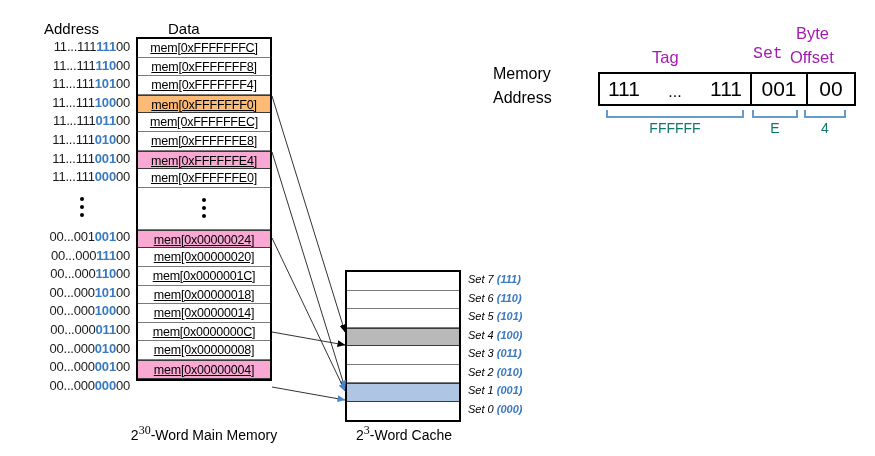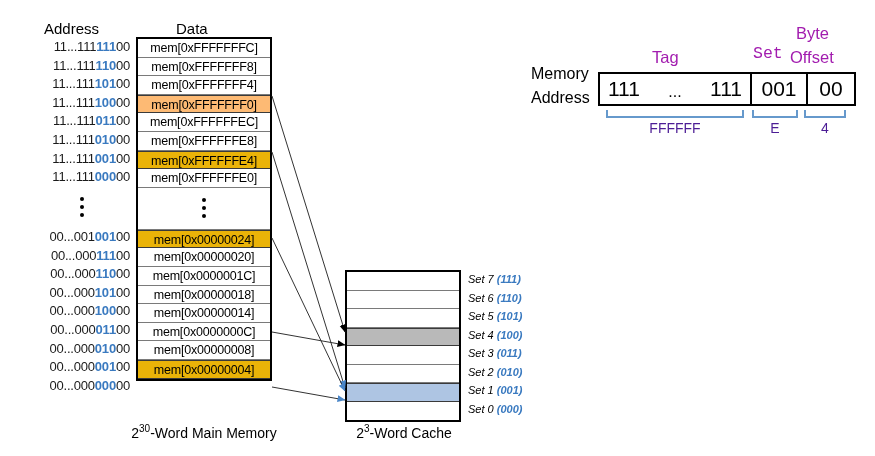--- a/index.html
+++ b/index.html
@@ -77,24 +77,25 @@
   .mem-row {
     height: 18.6px;
     line-height: 18.4px;
     font-size: 12.5px;
     text-align: center;
     border-bottom: 1px solid #7a7a7a;
     box-sizing: border-box;
     background: #ffffff;
     white-space: nowrap;
     letter-spacing: -0.2px;
+    text-decoration: underline;
   }
   .mem-row:last-child { border-bottom: none; }
   .mem-row.hl-blue {
-    background: #eab308;
+    background: #f9a8d4;
     border-top: 1.5px solid #3a3a3a;
     border-bottom: 1.5px solid #3a3a3a;
   }
   .mem-row.hl-gray {
     background: #fdba74;
     border-top: 1.5px solid #3a3a3a;
     border-bottom: 1.5px solid #3a3a3a;
   }
   .mem-gap {
     height: 42px;
@@ -143,29 +144,28 @@
     font-style: italic;
   }
   .set-label .bits { color: #3a7ac0; font-weight: bold; }
 
   
   .caption {
     font-size: 14px;
     white-space: nowrap;
     text-align: center;
   }
-  .caption sup { font-size: 10px; }
+  .caption sup { font-size: 12px; font-family: Liberation Serif, serif; }
 
   
   #mem-addr-label {
     left: 493px;
     top: 62px;
     font-size: 16px;
     line-height: 24px;
-    margin-left: 38px;
   }
   #addr-fields {
     left: 598px;
     top: 72px;
     height: 34px;
     display: flex;
     border: 2px solid #000;
     box-sizing: border-box;
     background: #fff;
   }
@@ -196,38 +196,38 @@
   .bracket {
     position: absolute;
     border-left: 2px solid #6699cc;
     border-right: 2px solid #6699cc;
     border-bottom: 2px solid #6699cc;
     height: 8px;
     box-sizing: border-box;
   }
   .bracket-lbl {
     position: absolute;
-    color: #4c1d95;
+    color: #0f766e;
     font-size: 14px;
     text-align: center;
     white-space: nowrap;
   }
 
   
   #arrow-layer {
     left: 0; top: 0;
     width: 875px; height: 456px;
     pointer-events: none;
   }
 </style>
 </head>
 <body>
 
 <div class="abs col-head" id="hdr-address" style="left:44px; top:20px;">Address</div>
-<div class="abs col-head" id="hdr-data" style="left:176px; top:20px;">Data</div>
+<div class="abs col-head" id="hdr-data" style="left:168px; top:20px;">Data</div>
 
 <div class="abs" id="address-column">
     <div class="addr-row"><span class="pre">11...111</span><span class="setbits">111</span><span class="post">00</span></div>
     <div class="addr-row"><span class="pre">11...111</span><span class="setbits">110</span><span class="post">00</span></div>
     <div class="addr-row"><span class="pre">11...111</span><span class="setbits">101</span><span class="post">00</span></div>
     <div class="addr-row"><span class="pre">11...111</span><span class="setbits">100</span><span class="post">00</span></div>
     <div class="addr-row"><span class="pre">11...111</span><span class="setbits">011</span><span class="post">00</span></div>
     <div class="addr-row"><span class="pre">11...111</span><span class="setbits">010</span><span class="post">00</span></div>
     <div class="addr-row"><span class="pre">11...111</span><span class="setbits">001</span><span class="post">00</span></div>
     <div class="addr-row"><span class="pre">11...111</span><span class="setbits">000</span><span class="post">00</span></div>

